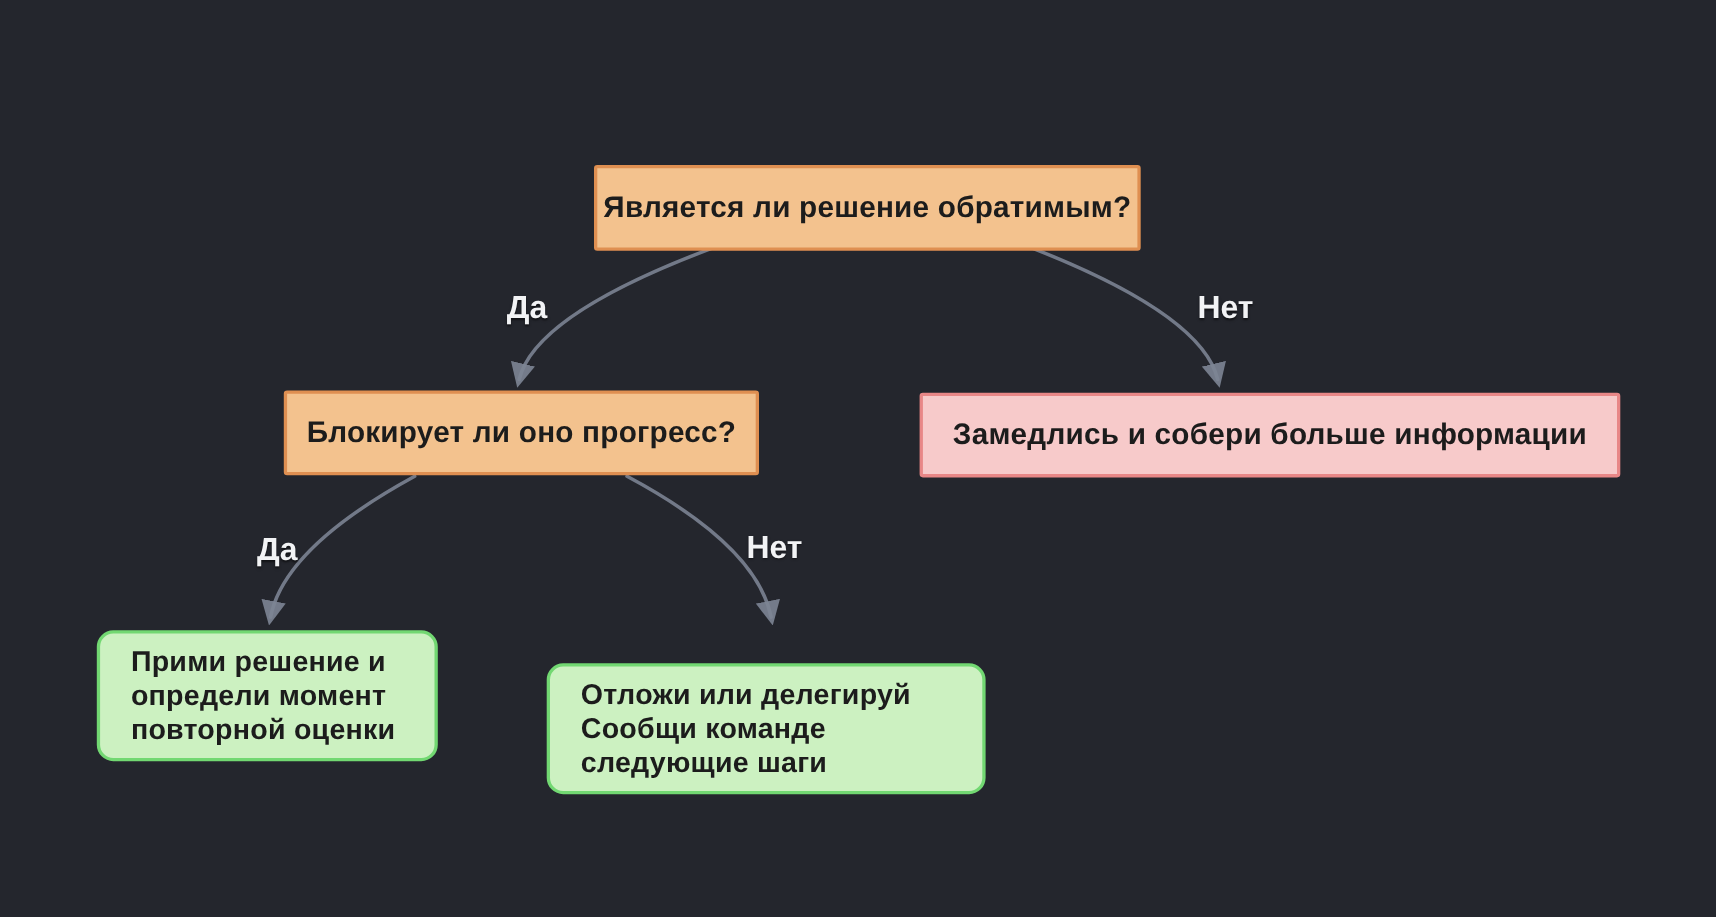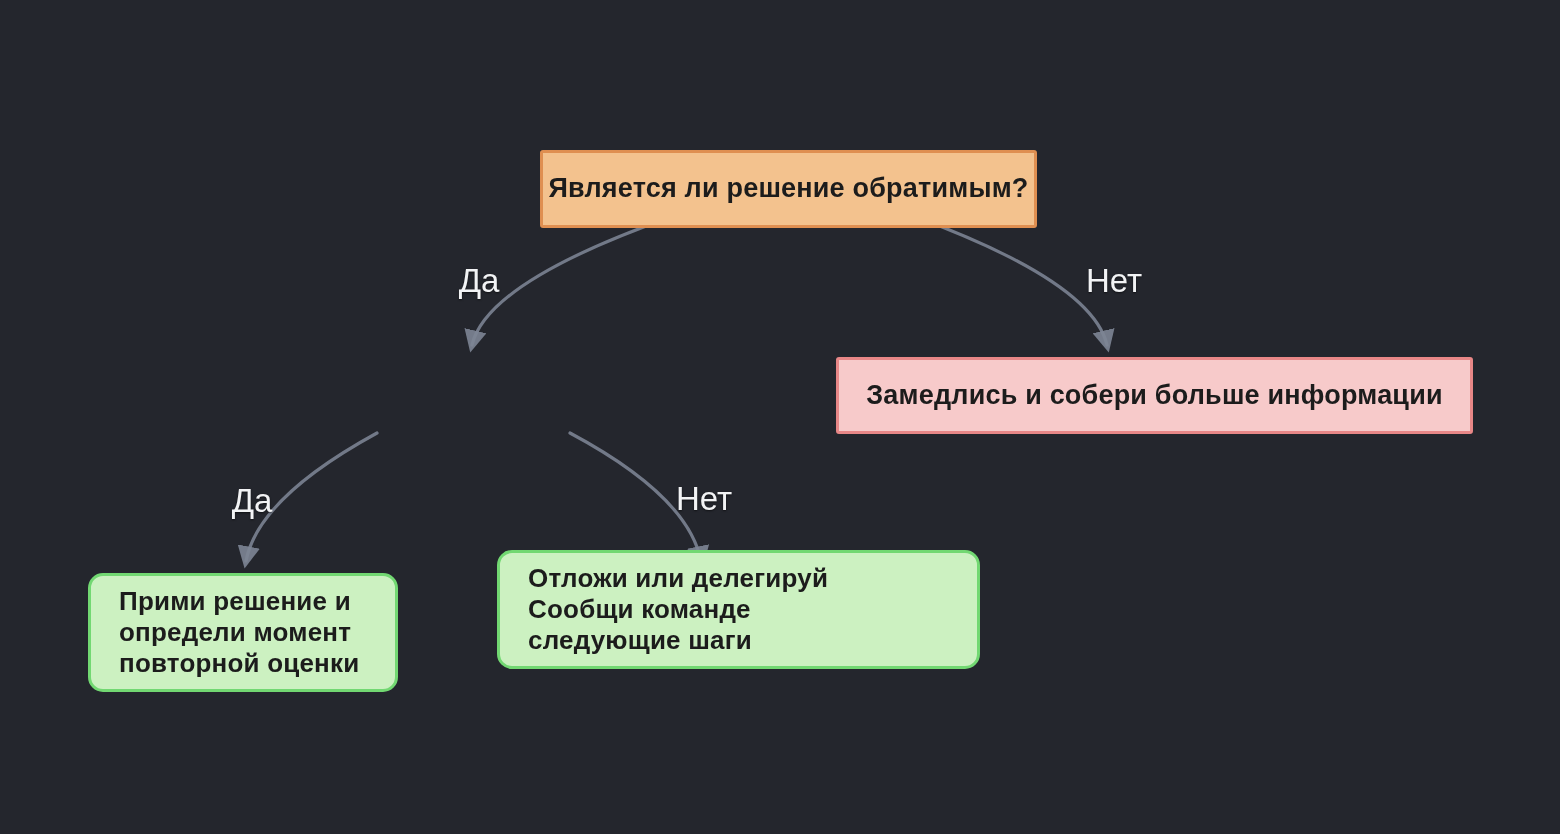--- a/index.html
+++ b/index.html
@@ -53,27 +53,27 @@
     padding-left: 28px;
     padding-right: 10px;
     font-size: 26px;
     line-height: 31px;
     border-radius: 15px;
   }
   .node.root   { left: 540px; top: 150px; width: 497px; height: 78px; }
   .node.blocks { left: 258px; top: 355px; width: 432px; height: 77px; }
   .node.slow   { left: 788px; top: 357px; width: 637px; height: 77px; }
   .node.decide { left:  88px; top: 573px; width: 310px; height: 119px; }
-  .node.defer  { left: 497px; top: 550px; width: 483px; height: 119px; }
+  .node.defer  { left: 497px; top: 603px; width: 399px; height: 119px; }
   .edge-label {
     position: absolute;
     transform: translate(-50%, -50%);
     color: var(--edge-label-text, #f2f3f5);
-    font-weight: normal;
-    font-size: 33px;
+    font-weight: bold;
+    font-size: 29px;
     text-shadow: 0 1px 2px rgba(0,0,0,0.55);
   }
   .edge-label.l0 { left: 479px;  top: 281px; }
   .edge-label.l1 { left: 1114px; top: 281px; }
   .edge-label.l2 { left: 252px;  top: 501px; }
   .edge-label.l3 { left: 704px;  top: 499px; }
 </style>
 </head>
 <body>
 
@@ -86,20 +86,21 @@
       </marker>
     </defs>
     <path class="edge" d="M 671 217 Q 487 282 472 345" marker-end="url(#arrowhead)"></path>
     <path class="edge" d="M 916 217 Q 1092 282 1107 345" marker-end="url(#arrowhead)"></path>
     <path class="edge" d="M 377 433 Q 258 498 246 561" marker-end="url(#arrowhead)"></path>
     <path class="edge" d="M 570 433 Q 688 496 701 561" marker-end="url(#arrowhead)"></path>
   </svg>
 
   <div class="node question root" style="background: rgb(243, 194, 142); border-color: rgb(223, 143, 81);">Является ли решение обратимым?</div>
 
+  <div class="node question blocks" style="background: rgb(243, 194, 142); border-color: rgb(223, 143, 81);">Блокирует ли оно прогресс?</div>
 
   <div class="node caution slow" style="background: rgb(247, 202, 202); border-color: rgb(232, 135, 135); margin-left: 48px;">Замедлись и собери больше информации</div>
 
   <div class="node action decide" style="background: rgb(204, 241, 193); border-color: rgb(114, 216, 114);">Прими решение и
 определи момент
 повторной оценки</div>
 
   <div class="node action defer" style="background: rgb(204, 241, 193); border-color: rgb(114, 216, 114);">Отложи или делегируй
 Сообщи команде
 следующие шаги</div>

